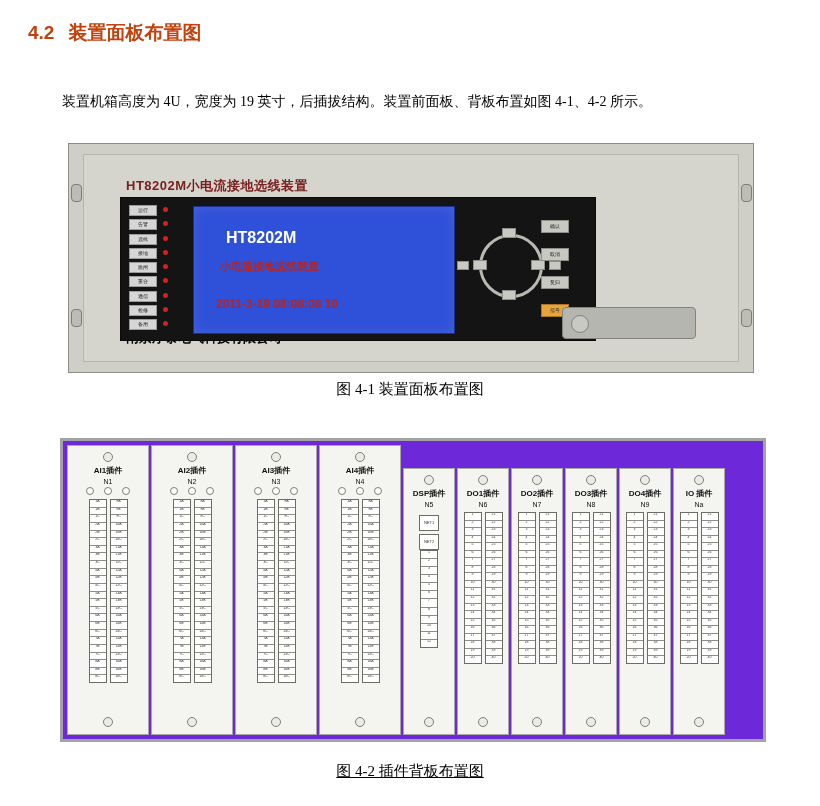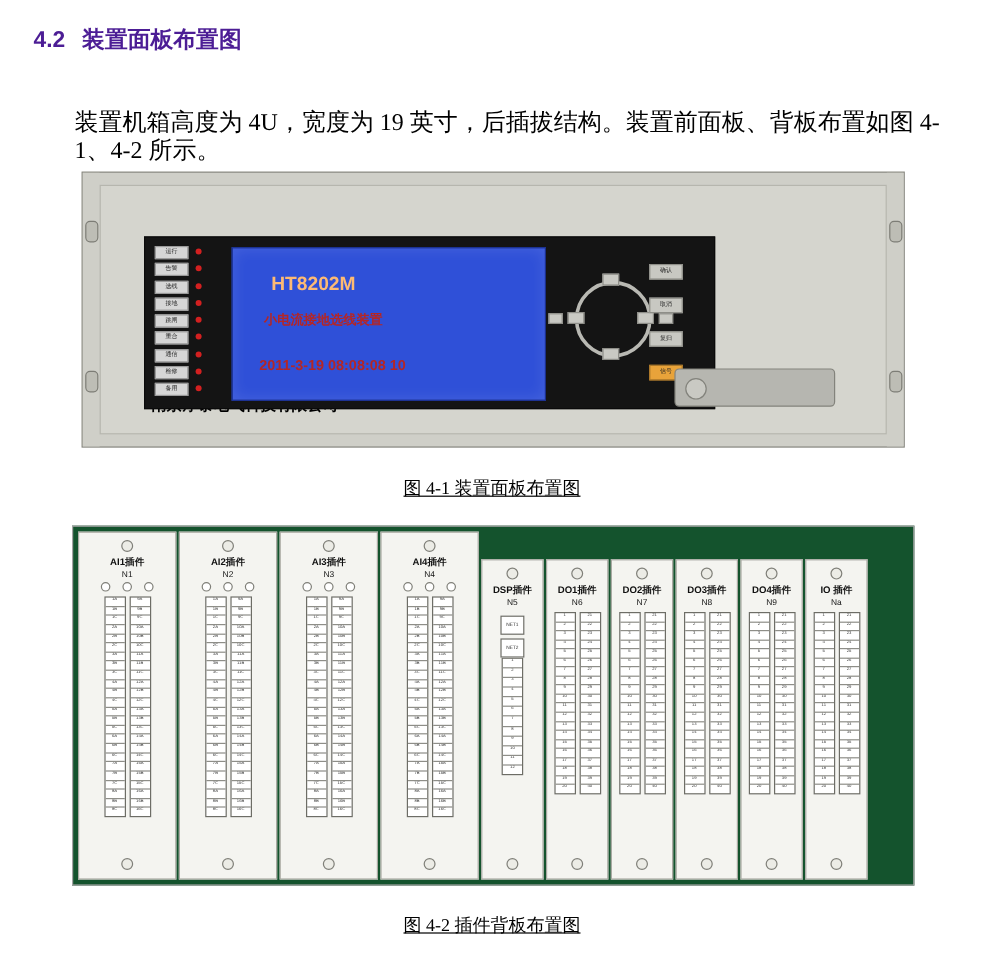--- a/index.html
+++ b/index.html
@@ -9,28 +9,28 @@
     font-family:"Liberation Serif", serif;
     color:#000;
     position:relative;
     overflow:hidden;
   }
   .page{position:relative;width:820px;height:806px;}
 
   .section-title{
     position:absolute;left:28px;top:20px;
     font-family:"Liberation Sans", sans-serif;
-    font-size:19px;font-weight:bold;color:#4c1d95;
+    font-size:19px;font-weight:bold;color:#c2410c;
     letter-spacing:0px;
   }
   .section-title .num{margin-right:14px;}
 
   .para{
     position:absolute;left:62px;top:90px;width:740px;
-    font-size:20px;line-height:24px;color:#000;
+    font-size:14px;line-height:24px;color:#000;
   }
 
   
   .fig1{
     position:absolute;left:68px;top:143px;width:684px;height:228px;
     background:#cfcfc8;
     border:1px solid #8d8d86;
   }
   .fig1 .inner-frame{
     position:absolute;left:14px;top:10px;right:14px;bottom:10px;
@@ -82,21 +82,21 @@
     background:#d32020;
   }
   .lcd{
     position:absolute;left:72px;top:8px;width:260px;height:126px;
     background:#2f50d8;border:1px solid #1b2f8c;
     box-shadow:inset 0 0 12px rgba(255,255,255,0.12);
   }
   .lcd .l1{
     position:absolute;left:32px;top:22px;
     font-family:"Liberation Sans", sans-serif;
-    font-size:16px;font-weight:bold;color:#fdba74;
+    font-size:16px;font-weight:bold;color:#ffffff;
   }
   .lcd .l2{
     position:absolute;left:26px;top:52px;
     font-family:"Liberation Sans", sans-serif;
     font-size:11px;font-weight:bold;color:#b42626;
   }
   .lcd .l3{
     position:absolute;left:22px;top:90px;
     font-family:"Liberation Sans", sans-serif;
     font-size:12px;font-weight:bold;color:#b42626;
@@ -139,27 +139,27 @@
   }
   .handle:before{
     content:"";position:absolute;left:8px;top:7px;width:16px;height:16px;
     border-radius:50%;border:1px solid #83837c;background:#c9c9c3;
   }
 
   .figcap{
     position:absolute;width:820px;text-align:center;
     font-size:15px;color:#000;
   }
-  .figcap.c1{top:398px;text-decoration:underline;}
+  .figcap.c1{top:380px;}
   .figcap.c2{top:762px;text-decoration:underline;}
 
   
   .fig2{
     position:absolute;left:60px;top:438px;width:700px;height:298px;
-    background:#14532d;border:1px solid #a3a3a3;
+    background:#6d28d9;border:3px solid #a3a3a3;
   }
   .slots{
     position:absolute;left:4px;top:4px;right:4px;bottom:4px;
     display:flex;gap:2px;
   }
   .slot{
     position:relative;background:#f4f4f0;border:1px solid #a9a9a2;
     display:flex;flex-direction:column;align-items:center;
     padding-top:4px;box-sizing:border-box;
   }
@@ -239,20 +239,21 @@
   <div class="fig1">
     <div class="ear left">
       <div class="hole h1"></div>
       <div class="hole h2"></div>
     </div>
     <div class="ear right">
       <div class="hole h1"></div>
       <div class="hole h2"></div>
     </div>
     <div class="inner-frame">
+      <div class="brand-top">HT8202M小电流接地选线装置</div>
       <div class="brand-bottom">南京厚泰电气科技有限公司</div>
 
       <div class="panel-body">
         <div class="led-col" id="led-col">
             <div class="led-row">
               <div class="tag">运行</div>
               <div class="dot" style="background: rgb(211, 32, 32);"></div>
             </div>
             <div class="led-row">
               <div class="tag">告警</div>

